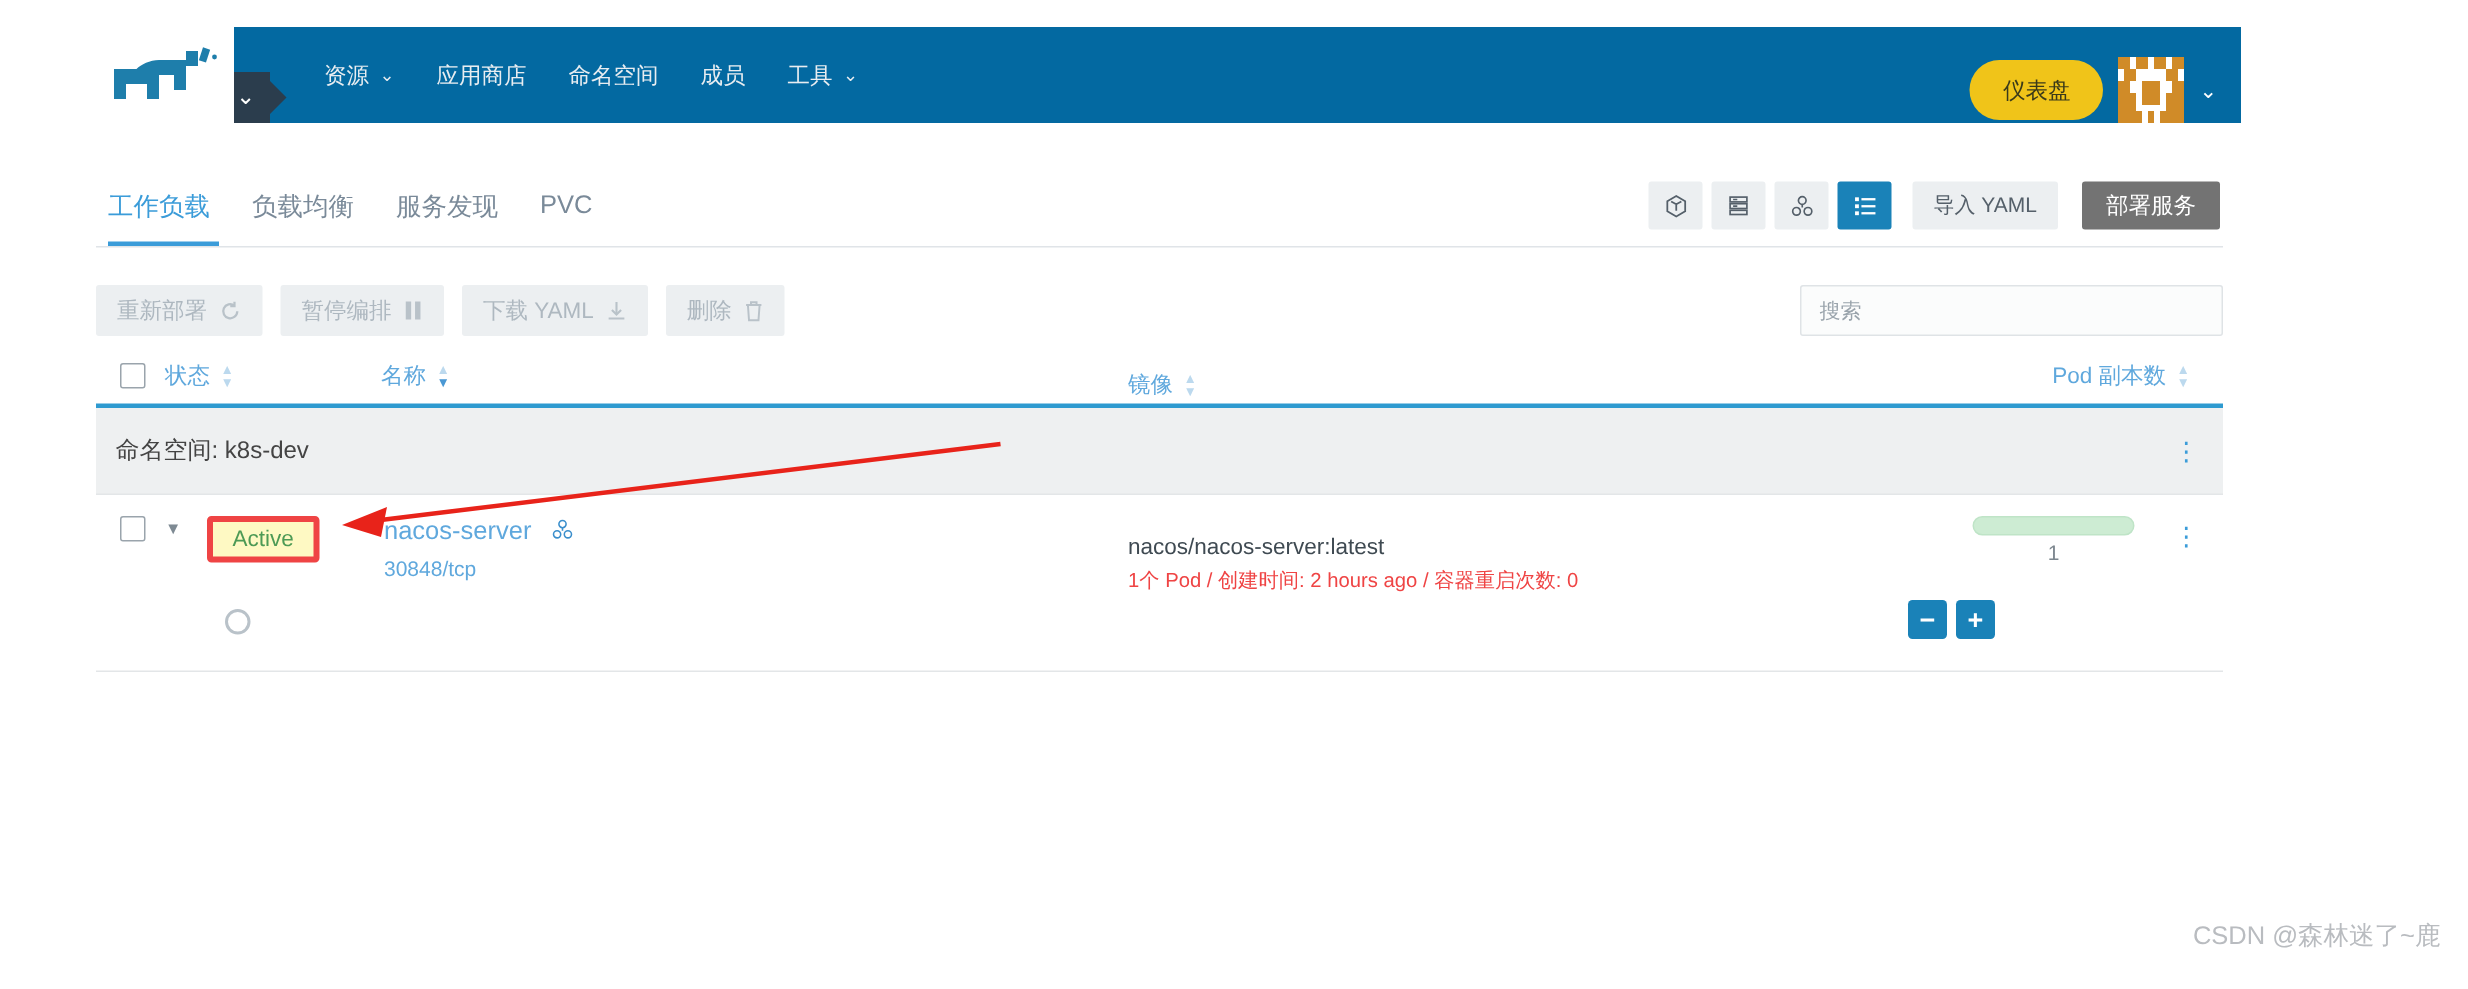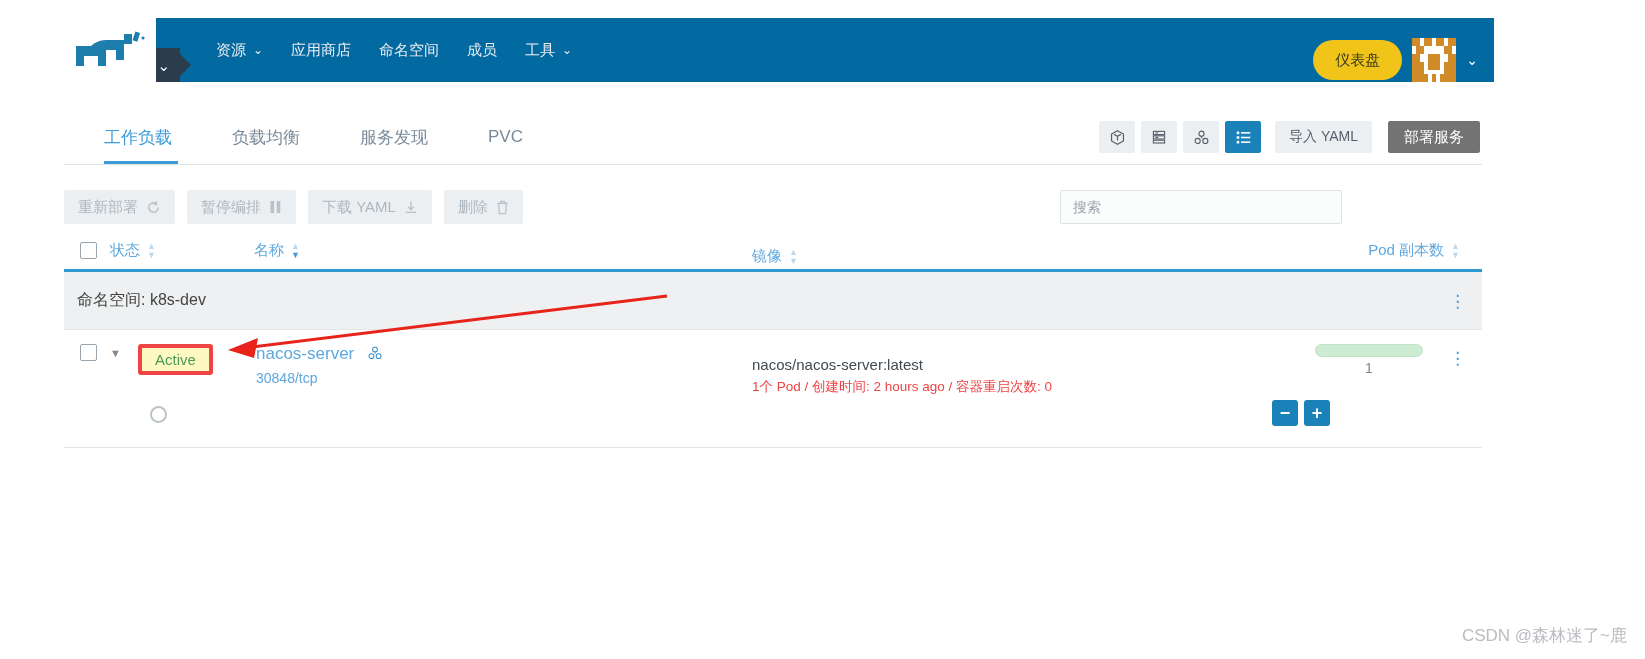--- a/index.html
+++ b/index.html
@@ -59,21 +59,21 @@
   .av-caret{ color:#fff; font-size:14px; }
 
   
   .tabs-row{
     position:absolute; left:64px; top:110px; width:1418px; height:55px;
     border-bottom:1px solid #e0e4e8;
     display:flex; align-items:center;
   }
   .tab{
     font-size:17px; color:#7a8a99; padding:0 14px; height:54px;
-    display:flex; align-items:center; cursor:pointer; position:relative;margin-left:32px;
+    display:flex; align-items:center; cursor:pointer; position:relative;
   }
   .tab:first-child{ padding-left:8px; }
   .tab.active{ color:#3b9cd9; }
   .tab.active:after{
     content:""; position:absolute; left:8px; right:8px; bottom:0; height:3px; background:#3b9cd9;
   }
 
   .tools{ margin-left:auto; display:flex; align-items:flex-start; gap:6px; padding-right:2px; }
   .icon-btn{
     width:36px; height:32px; background:#eceff1; border:none; border-radius:2px;
@@ -86,21 +86,21 @@
     display:flex; align-items:center;
   }
   .primary-btn{
     height:32px; padding:0 16px; background:#737373; border:none; border-radius:2px;
     color:#fff; font-size:15px; font-family:inherit; cursor:pointer; margin-left:10px;
     display:flex; align-items:center;
   }
 
   
   .action-bar{
-    position:absolute; left:64px; top:186px; width:1278px; height:42px;
+    position:absolute; left:64px; top:186px; width:1418px; height:42px;
     display:flex; align-items:center;
   }
   .act-btn{
     height:34px; padding:0 14px; background:#eceff1; border:none; border-radius:2px;
     color:#aeb8c0; font-size:15px; font-family:inherit; margin-right:12px;
     display:flex; align-items:center; gap:8px; cursor:default;
   }
   .act-btn .gi{ color:#b9c2c9; display:flex; align-items:center; }
   .search{
     margin-left:auto; width:282px; height:34px; border:1px solid #dfe3e6;
@@ -172,21 +172,21 @@
     width:26px; height:26px; background:#1a82b8; color:#fff; border:none; border-radius:3px;
     font-size:18px; line-height:1; font-family:inherit; cursor:pointer;
     display:flex; align-items:center; justify-content:center; font-weight:bold;
   }
 
   
   .annot{ position:absolute; left:0; top:0; width:1645px; height:659px; pointer-events:none; }
 
   
   .watermark{
-    position:absolute; right:18px; bottom:12px;
+    position:absolute; right:18px; bottom:24px;
     color:#b9bcc0; font-size:17px;
   }
 </style>
 </head>
 <body>
 
 <div class="logo-wrap">
   <svg width="76" height="40" viewBox="0 0 76 40">
     <path d="M4 16 L4 36 L12 36 L12 26 L26 26 L26 36 L34 36 L34 20 L44 20 L44 30 L52 30 L52 14 L60 14 L60 4 L52 4 L52 10 L34 10 C28 10 22 13 19 16 Z" fill="#1e7eab"></path>
     <rect x="62" y="2" width="5" height="9" fill="#1e7eab" transform="rotate(18 64 6)"></rect>

